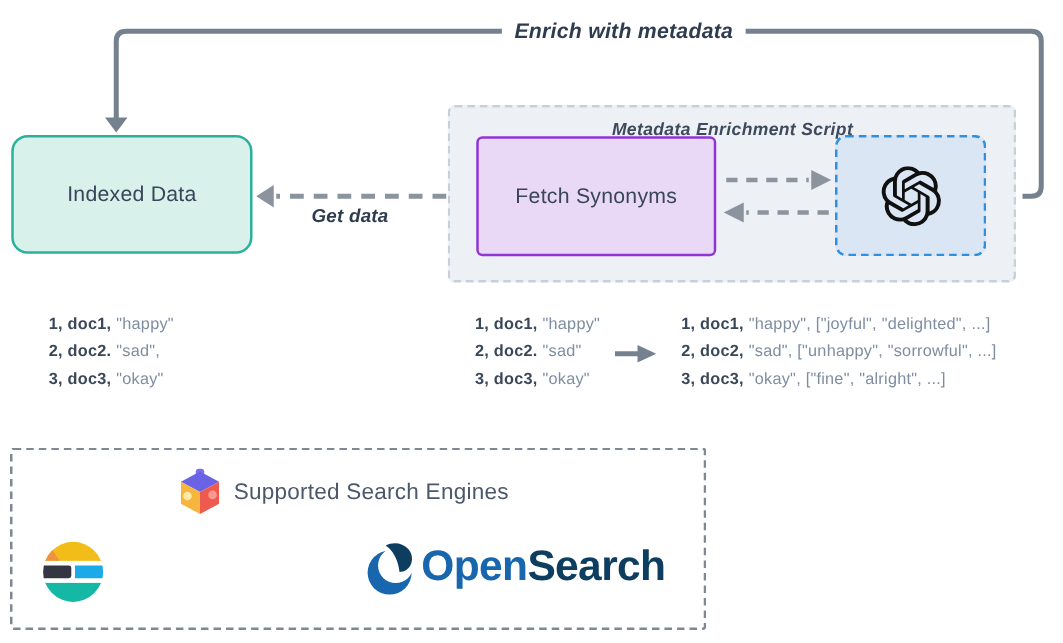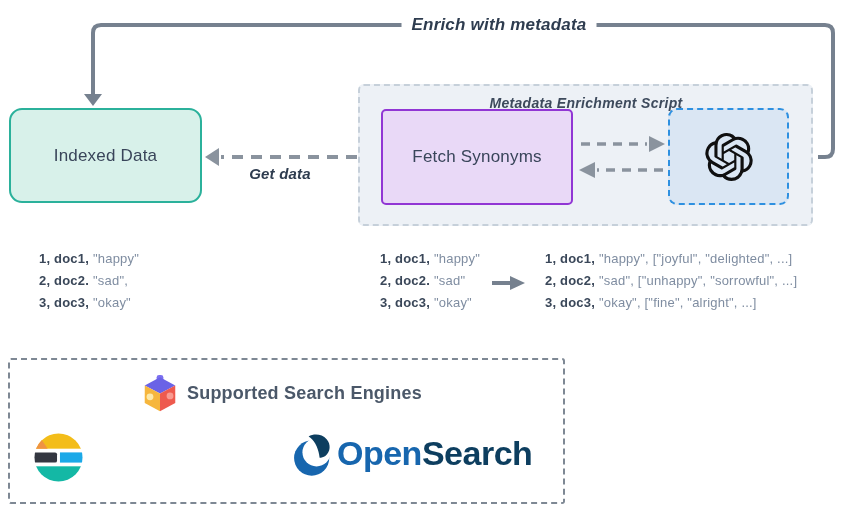--- a/index.html
+++ b/index.html
@@ -33,21 +33,21 @@
   }
   
   svg.arrows{position:absolute;left:0;top:0;z-index:2;}
   
   .flabel{position:absolute;transform:translate(-50%,-50%);white-space:nowrap;z-index:4;font-style:italic;}
   .enrich-label{left:499px;top:25px;background:#fff;padding:0 10px;
     font-size:17px;font-weight:700;color:#2e3c4f;letter-spacing:.2px;}
   .script-title{left:586px;top:71px;font-size:14px;font-weight:700;color:#3d4a5c;letter-spacing:.3px;margin-top:32px;}
   .getdata-label{left:280px;top:157px;background:#fff;padding:0 7px;
     font-size:15px;font-weight:700;color:#2e3c4f;letter-spacing:.2px;margin-top:16px;}
-  .engines-title{position:absolute;left:187px;top:383px;font-size:18px;font-weight:700;
+  .engines-title{position:absolute;left:187px;top:383px;font-size:18px;font-weight:400;
     color:#4b5869;letter-spacing:.2px;z-index:3;white-space:nowrap;}
   
   .docs{position:absolute;top:248px;z-index:3;font-size:13px;letter-spacing:.2px;white-space:nowrap;}
   .docs .row{height:22px;line-height:22px;}
   .docs .id{font-weight:700;color:#3a4759;}
   .docs .val{font-weight:400;color:#7f8da1;margin-left:4px;}
   .docs-indexed{left:39px;}
   .docs-source{left:380px;}
   .docs-enriched{left:545px;}
   

